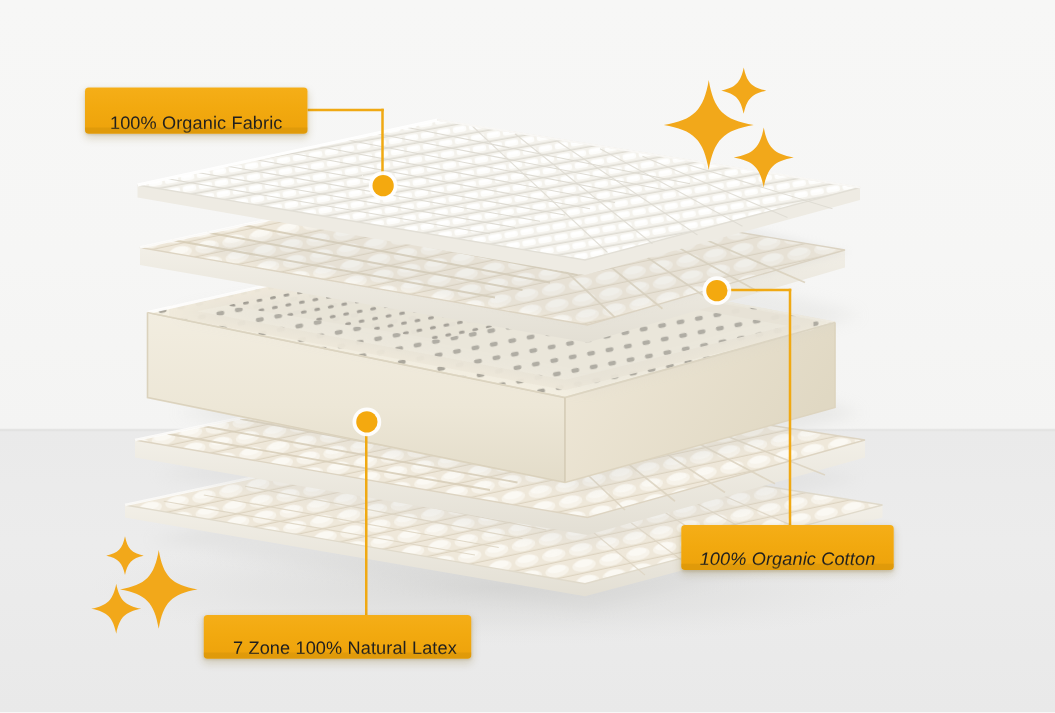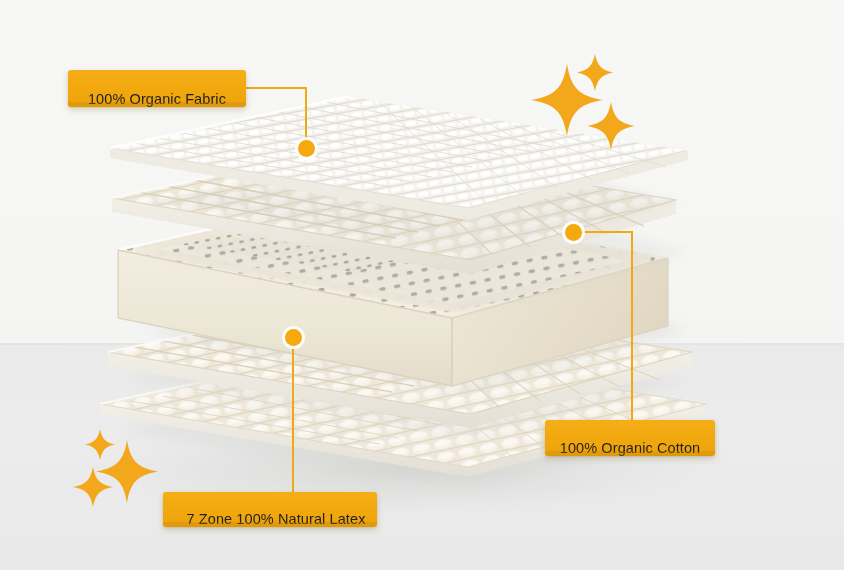--- a/index.html
+++ b/index.html
@@ -322,21 +322,21 @@
     <div class="dot" style="left:298px; top:140px;"></div>
     <div class="label" style="left:68px; top:70px; width:178px; height:37px;">
       <span>100% Organic Fabric</span>
     </div>
   </div>
 
   <div>
     <div class="conn conn-h" style="left:575px; top:231px; width:58px;"></div>
     <div class="conn conn-v" style="left:631px; top:231px; height:190px;"></div>
     <div class="dot" style="left:565px; top:224px;"></div>
-    <div class="label" style="left:545px; top:420px; width:170px; height:36px;">
+    <div class="label" style="left:545px; top:420px; width:170px; height:36px;font-style:italic;">
       <span>100% Organic Cotton</span>
     </div>
   </div>
 
   <div>
     <div class="conn conn-v" style="left:292px; top:337px; height:156px;"></div>
     <div class="dot" style="left:285px; top:329px;"></div>
     <div class="label" style="left:163px; top:492px; width:214px; height:35px;padding-left:28px;">
       <span>7 Zone 100% Natural Latex</span>
     </div>

